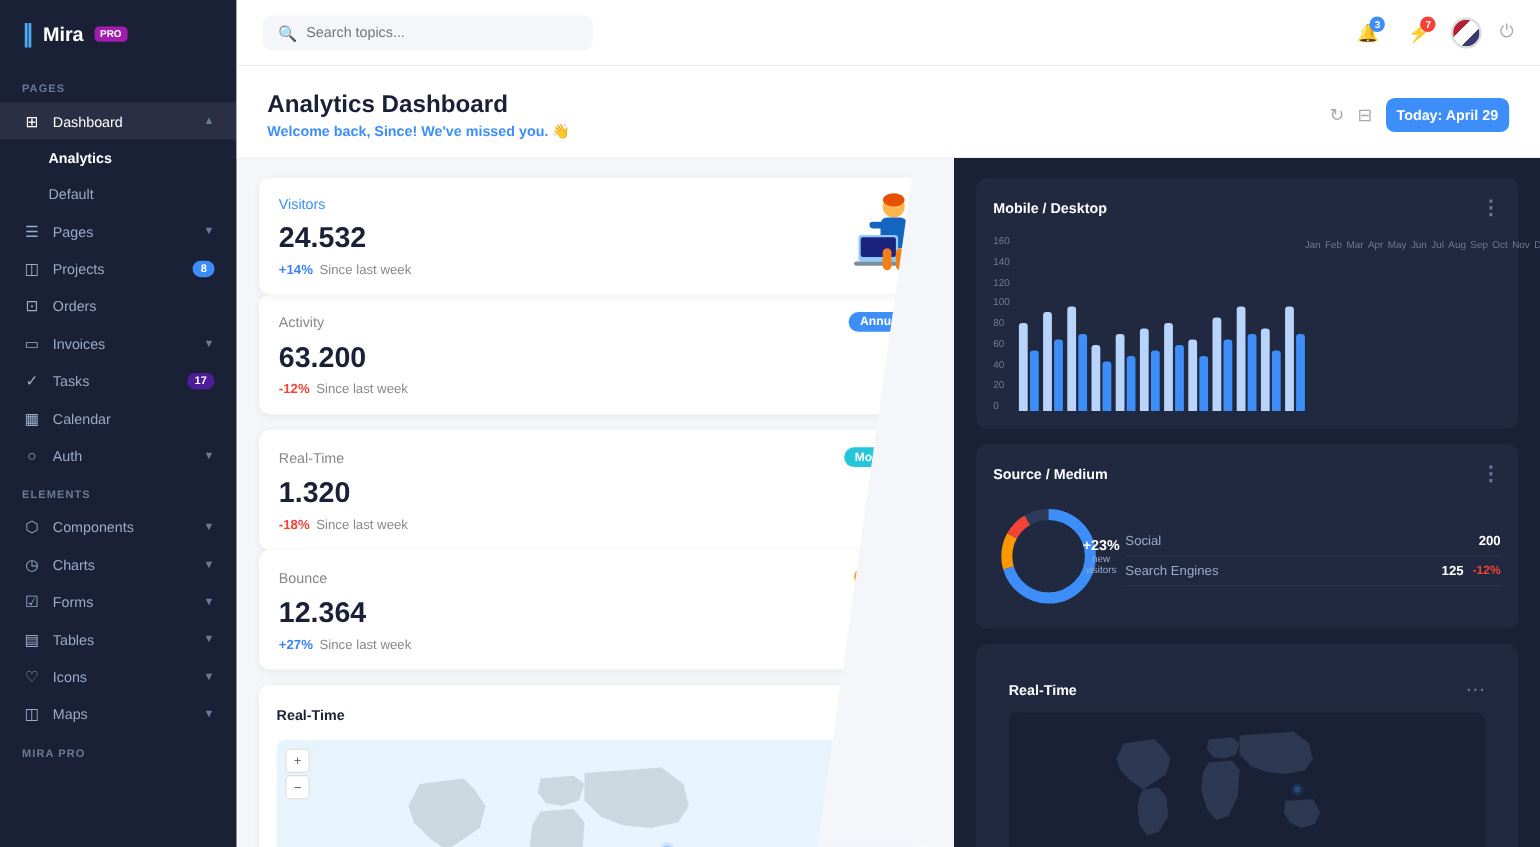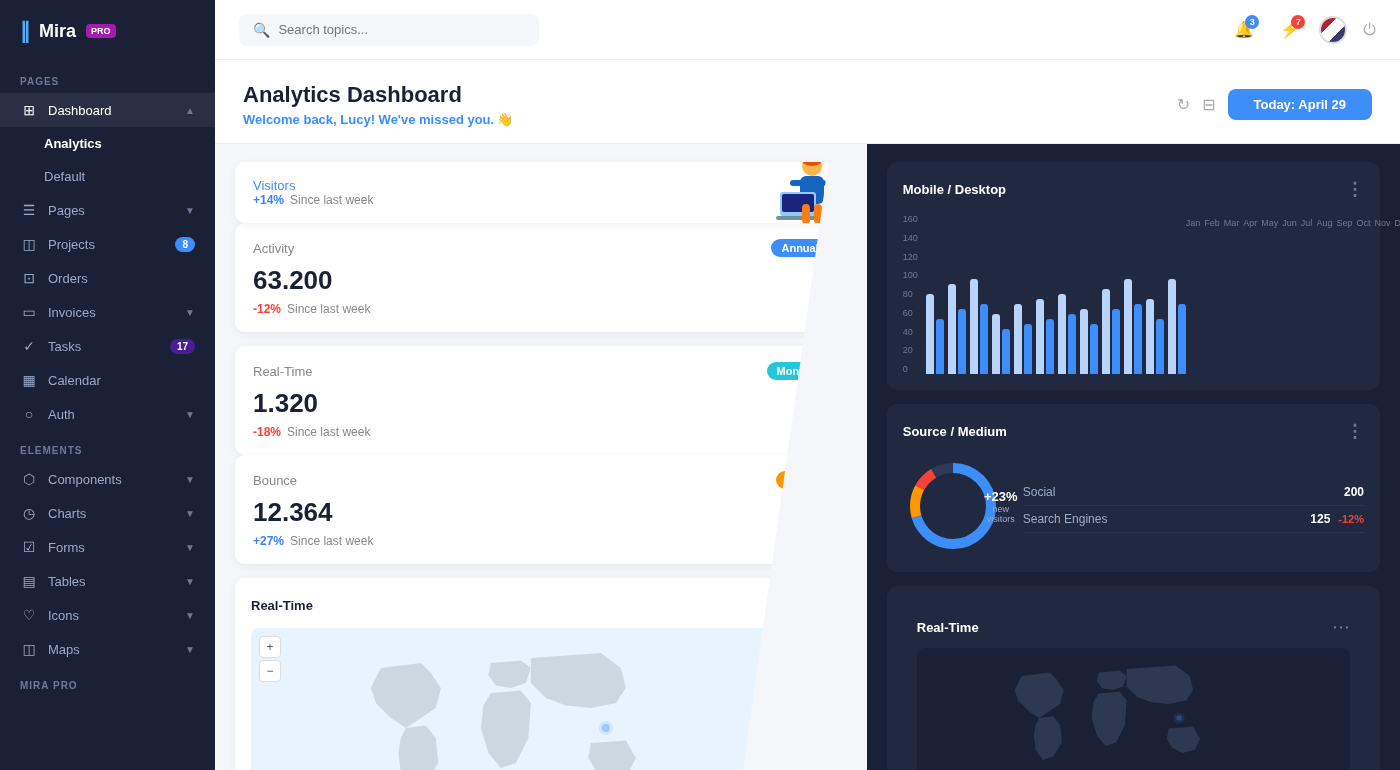--- a/index.html
+++ b/index.html
@@ -37,21 +37,21 @@
     .power-btn { color: #aaa; font-size: 16px; cursor: pointer; margin-left: 4px; }
 
     
     .page-header { background: #fff; padding: 22px 28px 16px; border-bottom: 1px solid #eee; display: flex; align-items: center; justify-content: space-between; }
     .page-title-wrap {}
     .page-title { font-size: 22px; font-weight: 700; color: #1a2035; }
     .page-subtitle { font-size: 13px; color: #777; margin-top: 4px; }
     .page-subtitle span { color: #3d8ef8; font-weight: 600; }
     .header-actions { display: flex; align-items: center; gap: 12px; }
     .header-icon-btn { color: #aaa; font-size: 16px; cursor: pointer; }
-    .date-btn { background: #3d8ef8; color: #fff; border: none; padding: 8px 26px; border-radius: 8px; font-size: 13px; font-weight: 600; cursor: pointer; }
+    .date-btn { background: #3d8ef8; color: #fff; border: none; padding: 8px 10px; border-radius: 8px; font-size: 13px; font-weight: 600; cursor: pointer; }
 
     
     .stats-grid { display: grid; grid-template-columns: 1fr; margin-bottom: 14px; }
     .stat-card { background: #fff; border-radius: 10px; padding: 16px 18px; box-shadow: 0 2px 8px rgba(0,0,0,0.06); }
     .stat-card.visitors { position: relative; overflow: hidden; }
     .stat-label { font-size: 13px; color: #888; font-weight: 500; }
     .stat-label.blue { color: #3d8ef8; }
     .stat-value { font-size: 26px; font-weight: 700; color: #1a2035; margin: 8px 0 6px; }
     .stat-meta { display: flex; align-items: center; gap: 6px; font-size: 12px; color: #888; }
     .stat-change { font-weight: 700; font-size: 12px; }
@@ -210,38 +210,39 @@
       <span class="badge red">7</span>
     </div>
     <div class="avatar-flag"></div>
     <div class="power-btn">⏻</div>
   </div>
 
   <div class="page-header">
     <div class="page-title-wrap">
       <div class="page-title">Analytics Dashboard</div>
       <div class="page-subtitle">
-        <span>Welcome back, </span><span style="color:#3d8ef8;font-weight:600;">Lucy</span><span>! We've missed you. 👋</span>
+        <span>Welcome back, </span><span style="color:#3d8ef8;font-weight:600;">Since</span><span>! We've missed you. 👋</span>
       </div>
     </div>
     <div class="header-actions">
       <span class="header-icon-btn">↻</span>
       <span class="header-icon-btn">⊟</span>
       <button class="date-btn">Today: April 29</button>
     </div>
   </div>
 
   <div class="content-area">
 
     <div class="split-left">
 
       <div class="stats-grid">
 
         <div class="stat-card visitors">
           <div class="stat-label blue">Visitors</div>
+          <div class="stat-value">24.532</div>
           <div class="stat-meta">
             <span class="stat-change green">+14%</span>
             <span>Since last week</span>
           </div>
           <div class="visitor-illustration">
 
             <svg width="100" height="90" viewBox="0 0 100 90">
 
               <circle cx="70" cy="18" r="10" fill="#ffb74d"></circle>
 

